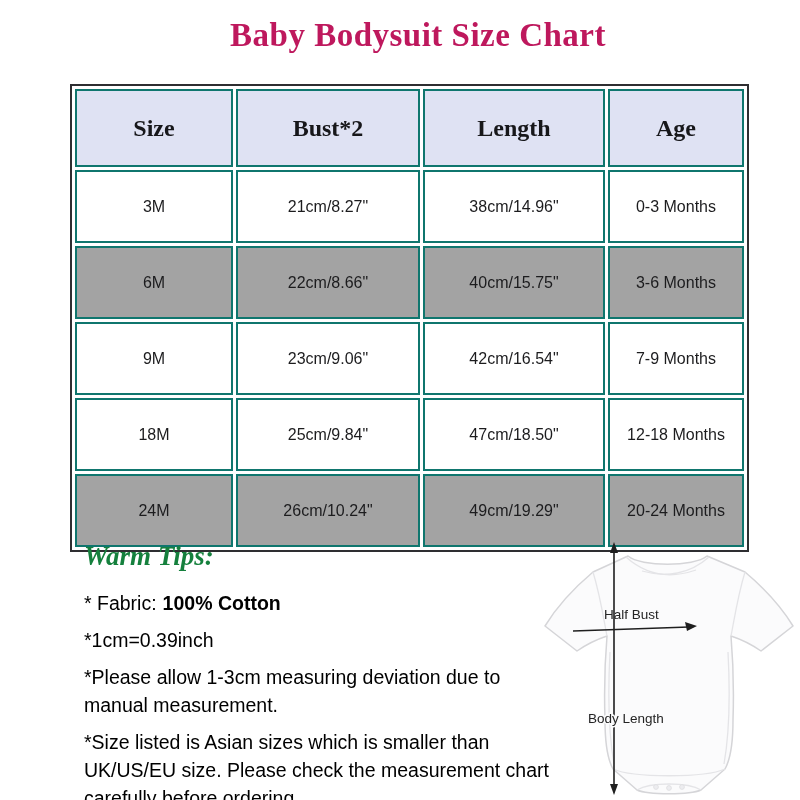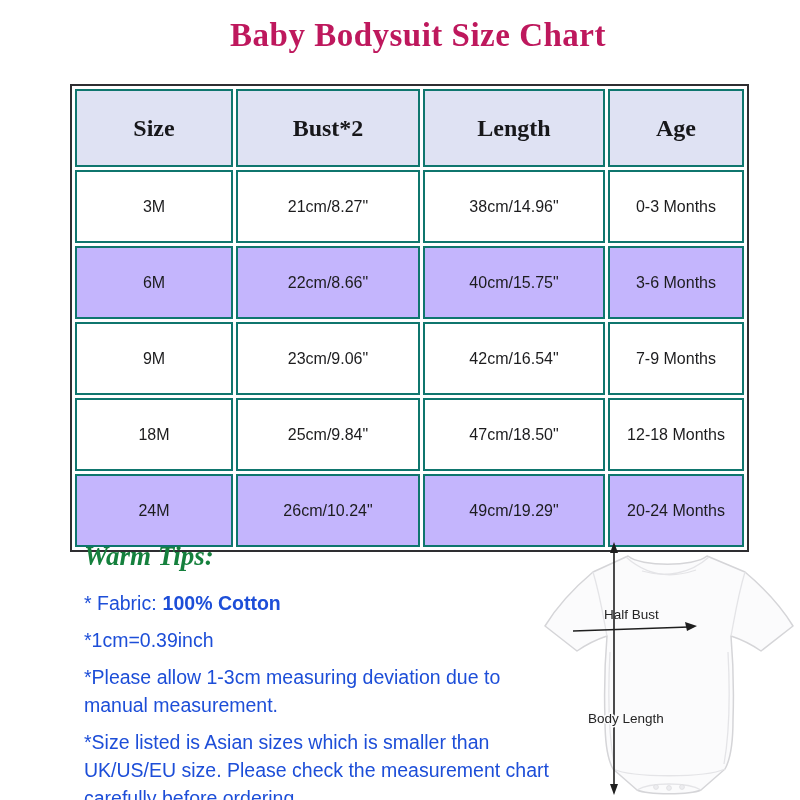--- a/index.html
+++ b/index.html
@@ -56,39 +56,39 @@
   }
   .size-table td {
     font-size: 16px;
     height: 73px;
     color: #1c1c1e;
   }
   .size-table col.c1 { width: 158px; }
   .size-table col.c2 { width: 184px; }
   .size-table col.c3 { width: 182px; }
   .size-table col.c4 { width: 136px; }
-  .size-table tr.alt td { background: #c4b5fd; }
+  .size-table tr.alt td { background: #a3a3a3; }
   .tips {
     position: absolute;
     left: 84px;
     top: 541px;
     width: 482px;
   }
   .tips-heading {
     font-family: "Liberation Serif", serif;
     font-weight: 700;
     font-style: italic;
     font-size: 27px;
     color: #15803d;
     margin-bottom: 17px;
   }
   .tip {
     font-size: 19.5px;
     line-height: 28px;
-    color: #1d4ed8;
+    color: #000000;
     margin-bottom: 9px;
   }
   .tip .bold { font-weight: 700; margin-left: 6px; }
   .figure {
     position: absolute;
     left: 538px;
     top: 540px;
     width: 262px;
     height: 260px;
   }

